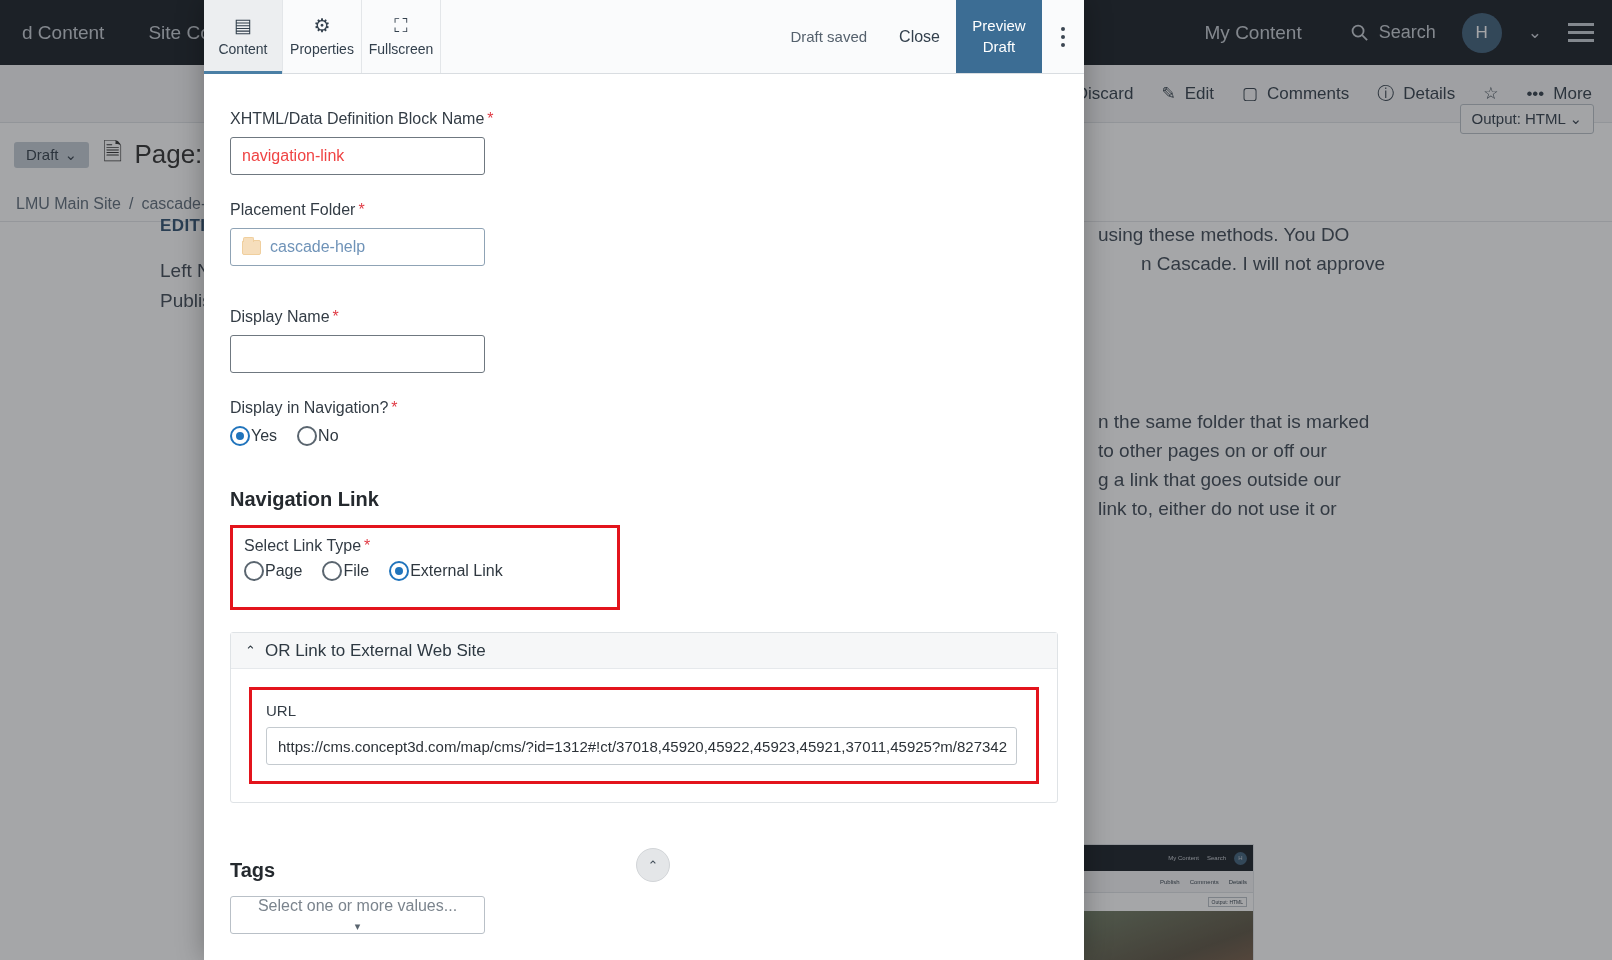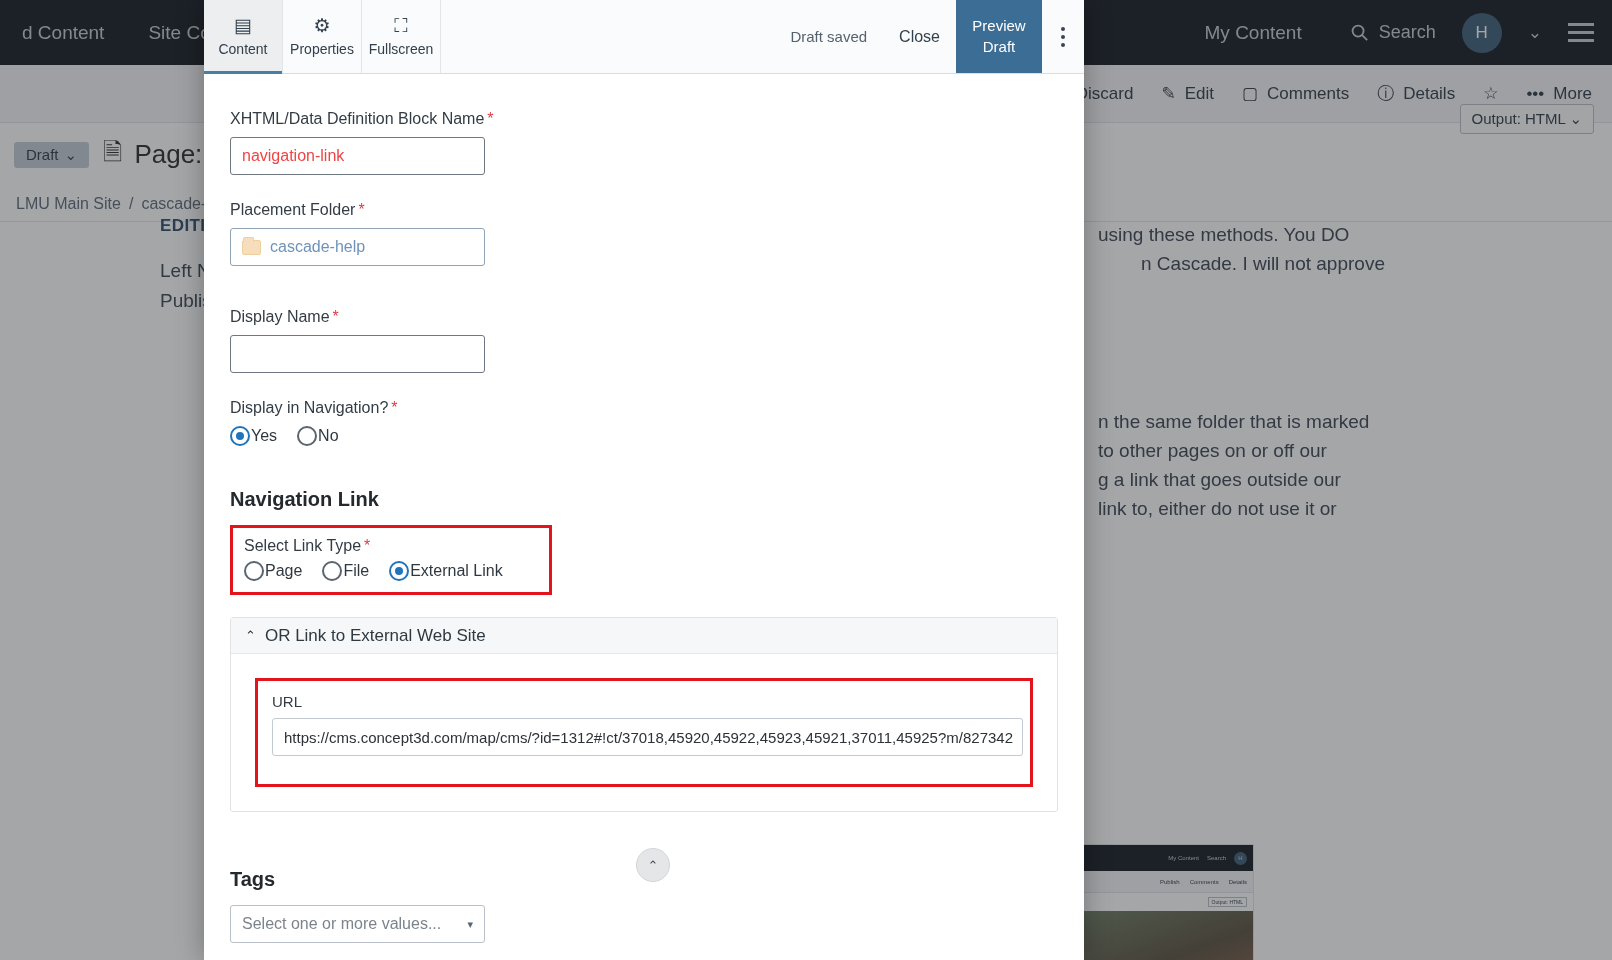--- a/index.html
+++ b/index.html
@@ -161,50 +161,50 @@
   }
   .radio.on { border-color:#2074bc; }
   .radio.on:after {
     content:""; position:absolute; left:4px; top:4px; width:8px; height:8px;
     border-radius:50%; background:#2074bc;
   }
 
   .sec-title { font-size:20px; font-weight:bold; color:#24292e; }
 
   .hl-box { border:3px solid #e3141c; }
-  .linktype-box { width:322px; padding:9px 11px 11px 11px; }
+  .linktype-box { width:390px; padding:9px 11px 26px 11px; }
 
   .panel {
     width:828px; border:1px solid #dfe3e6; border-radius:3px; background:#fff;
   }
   .panel-head {
     height:36px; background:#f6f7f8; border-bottom:1px solid #e6e9ec;
     display:flex; align-items:center; gap:9px; padding:0 14px;
     font-size:17px; color:#2e3942;
   }
   .caret-up { font-size:13px; color:#2e3942; }
-  .url-hl { margin:24px; padding:12px 14px 28px 14px; }
+  .url-hl { margin:18px; padding:12px 14px 16px 14px; }
   .url-label { font-size:15px; color:#333c45; margin-bottom:8px; }
   .url-input {
     width:751px; height:38px; border:1px solid #c4cacf; border-radius:3px;
     background:#fff; display:flex; align-items:center; padding:0 11px;
     font-size:15px; color:#2c3238; overflow:hidden; white-space:nowrap;
   }
 
   .collapse-knob {
     position:absolute; left:432px; top:774px; width:34px; height:34px;
     border-radius:50%; background:#e4e6e8; border:1px solid #d2d5d8;
     display:flex; align-items:center; justify-content:center;
     font-size:13px; color:#45505b;
   }
 
   .tags-select {
     width:255px; height:38px; border:1px solid #b9c0c7; border-radius:3px;
     background:#fff; display:flex; align-items:center; justify-content:space-between;
-    padding:0 11px; font-size:16px; color:#7b848d;
+    padding:0 11px; font-size:16px; color:#7b848d;flex-direction:column;
   }
   .tri-down { font-size:11px; color:#5a656f; }
 </style>
 </head>
 <body>
 
 <div id="app-background">
 
   <div class="top-nav">
     <div class="top-nav-left">

